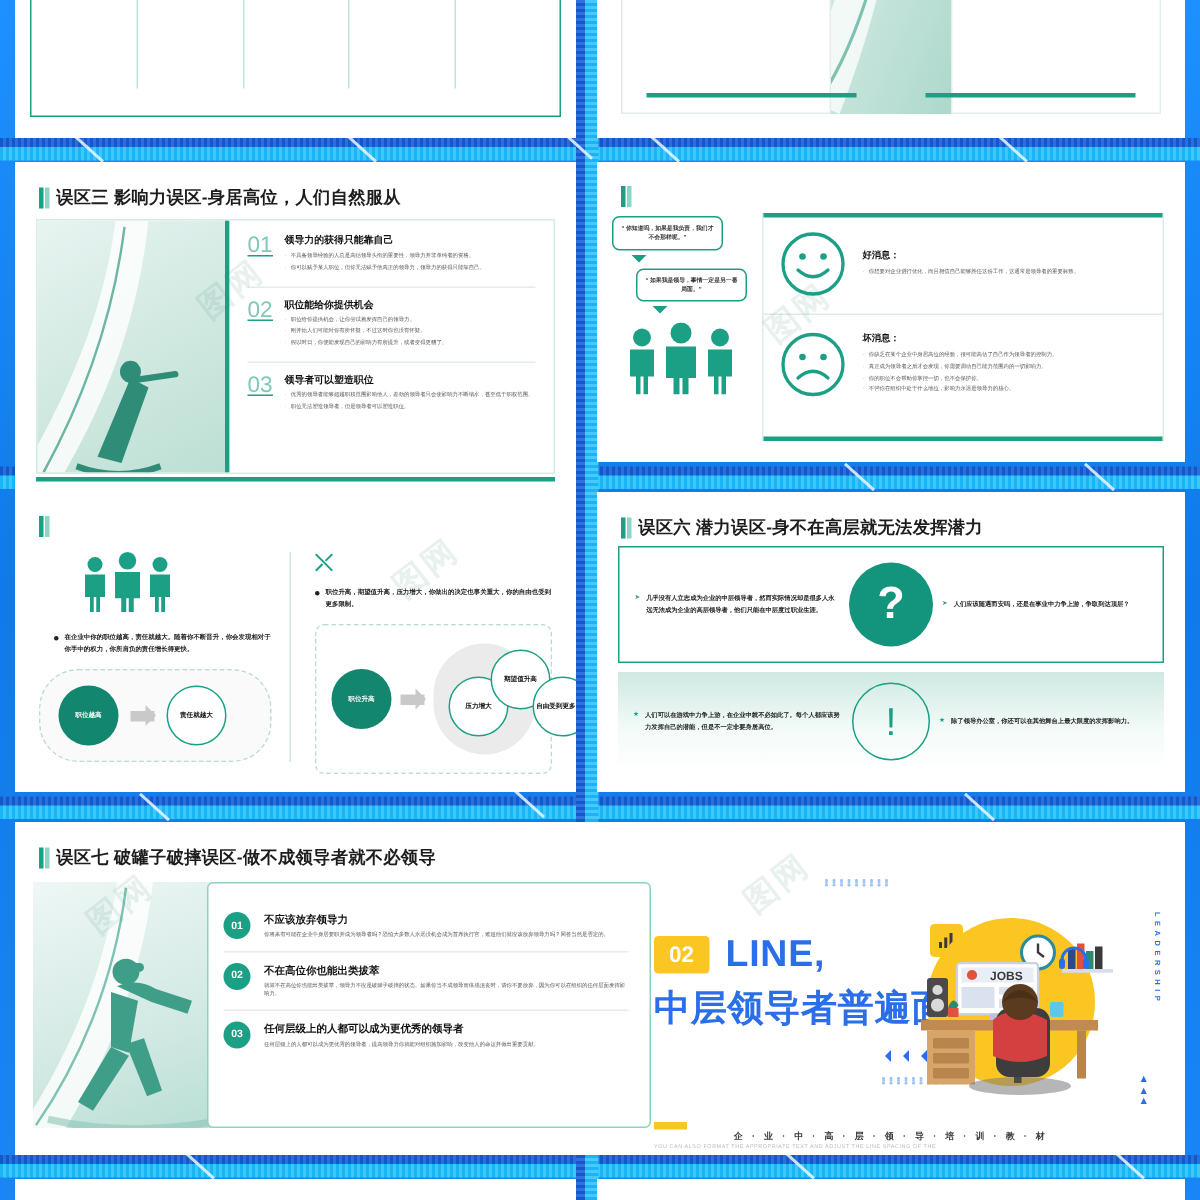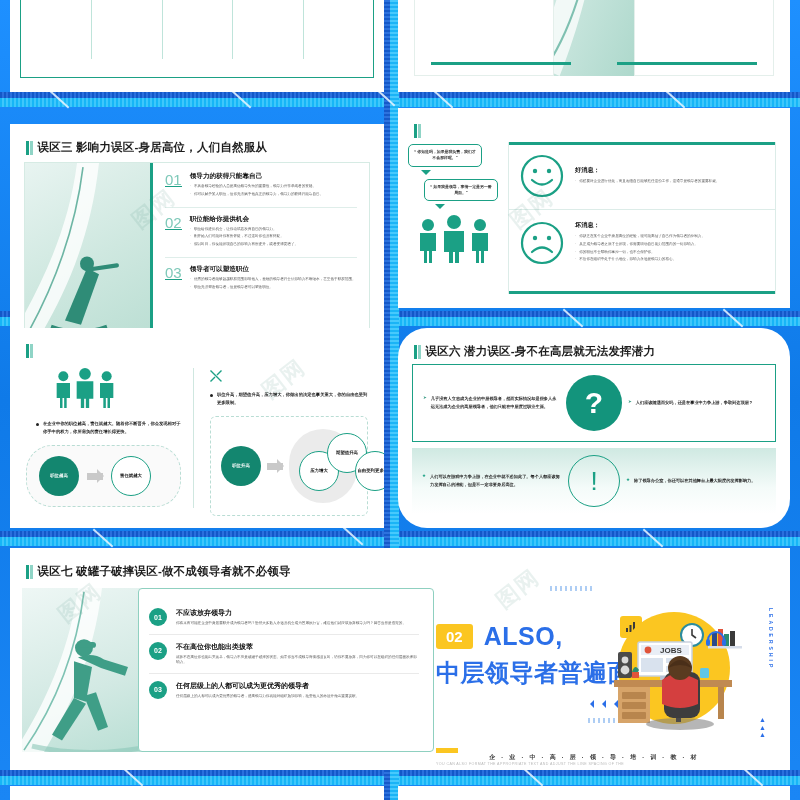--- a/index.html
+++ b/index.html
@@ -241,21 +241,21 @@
         </div>
 
         <div class="s2-box" style="margin-left:-14px;">
 
           <div class="s2-underline r"></div>
         </div>
       </div>
     </div>
   </div>
 
-  <div class="slide" style="left:10px;top:108px;width:374px;height:224px;margin-top:16px;">
+  <div class="slide" style="left:10px;top:108px;width:374px;height:224px;">
     <div class="slide-inner">
       <div class="hd">
         <span class="bars">
             <i></i>
             <i></i>
           </span>
         <h2>误区三 影响力误区-身居高位，人们自然服从</h2>
       </div>
       <div class="s3-body">
         <div class="s3-img">
@@ -446,21 +446,21 @@
                 <div class="cir-out" style="position:absolute;left:66px;top:22px;">自由受到更多限制</div>
               </div>
             </div>
           </div>
         </div>
       </div>
       <div class="wm" style="left:250px;top:36px;">图网</div>
     </div>
   </div>
 
-  <div class="slide" style="left:398px;top:328px;width:392px;height:200px;border-radius:29px;">
+  <div class="slide" style="left:398px;top:328px;width:392px;height:200px;">
     <div class="slide-inner">
       <div class="hd">
         <span class="bars">
             <i></i>
             <i></i>
           </span>
         <h2>误区六 潜力误区-身不在高层就无法发挥潜力</h2>
       </div>
 
       <div class="s6-top">
@@ -608,21 +608,21 @@
             <g fill="#3a3a3a">
               <rect x="1" y="7" width="2" height="4"></rect>
               <rect x="4.5" y="4" width="2" height="7"></rect>
               <rect x="8" y="1" width="2" height="10"></rect>
             </g>
           </svg>
       </div>
 
       <div class="s8-part">
         <span class="chip02">02</span>
-        <span class="partword">ALSO,</span>
+        <span class="partword">LINE,</span>
       </div>
 
       <div class="s8-title">
         <div>中层领导者普遍面</div>
       </div>
 
       <div class="triarrows" style="left:188px;top:152px;">
         <i></i>
           <i></i>
           <i></i>

